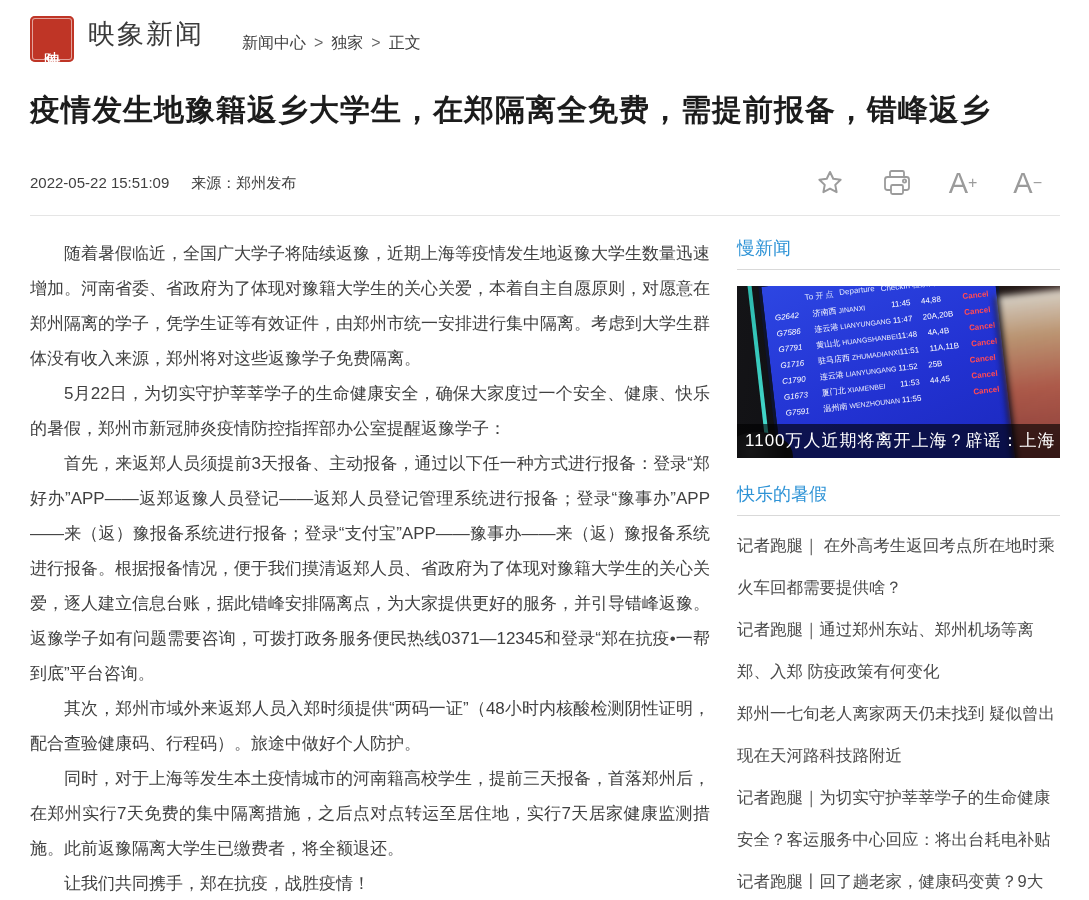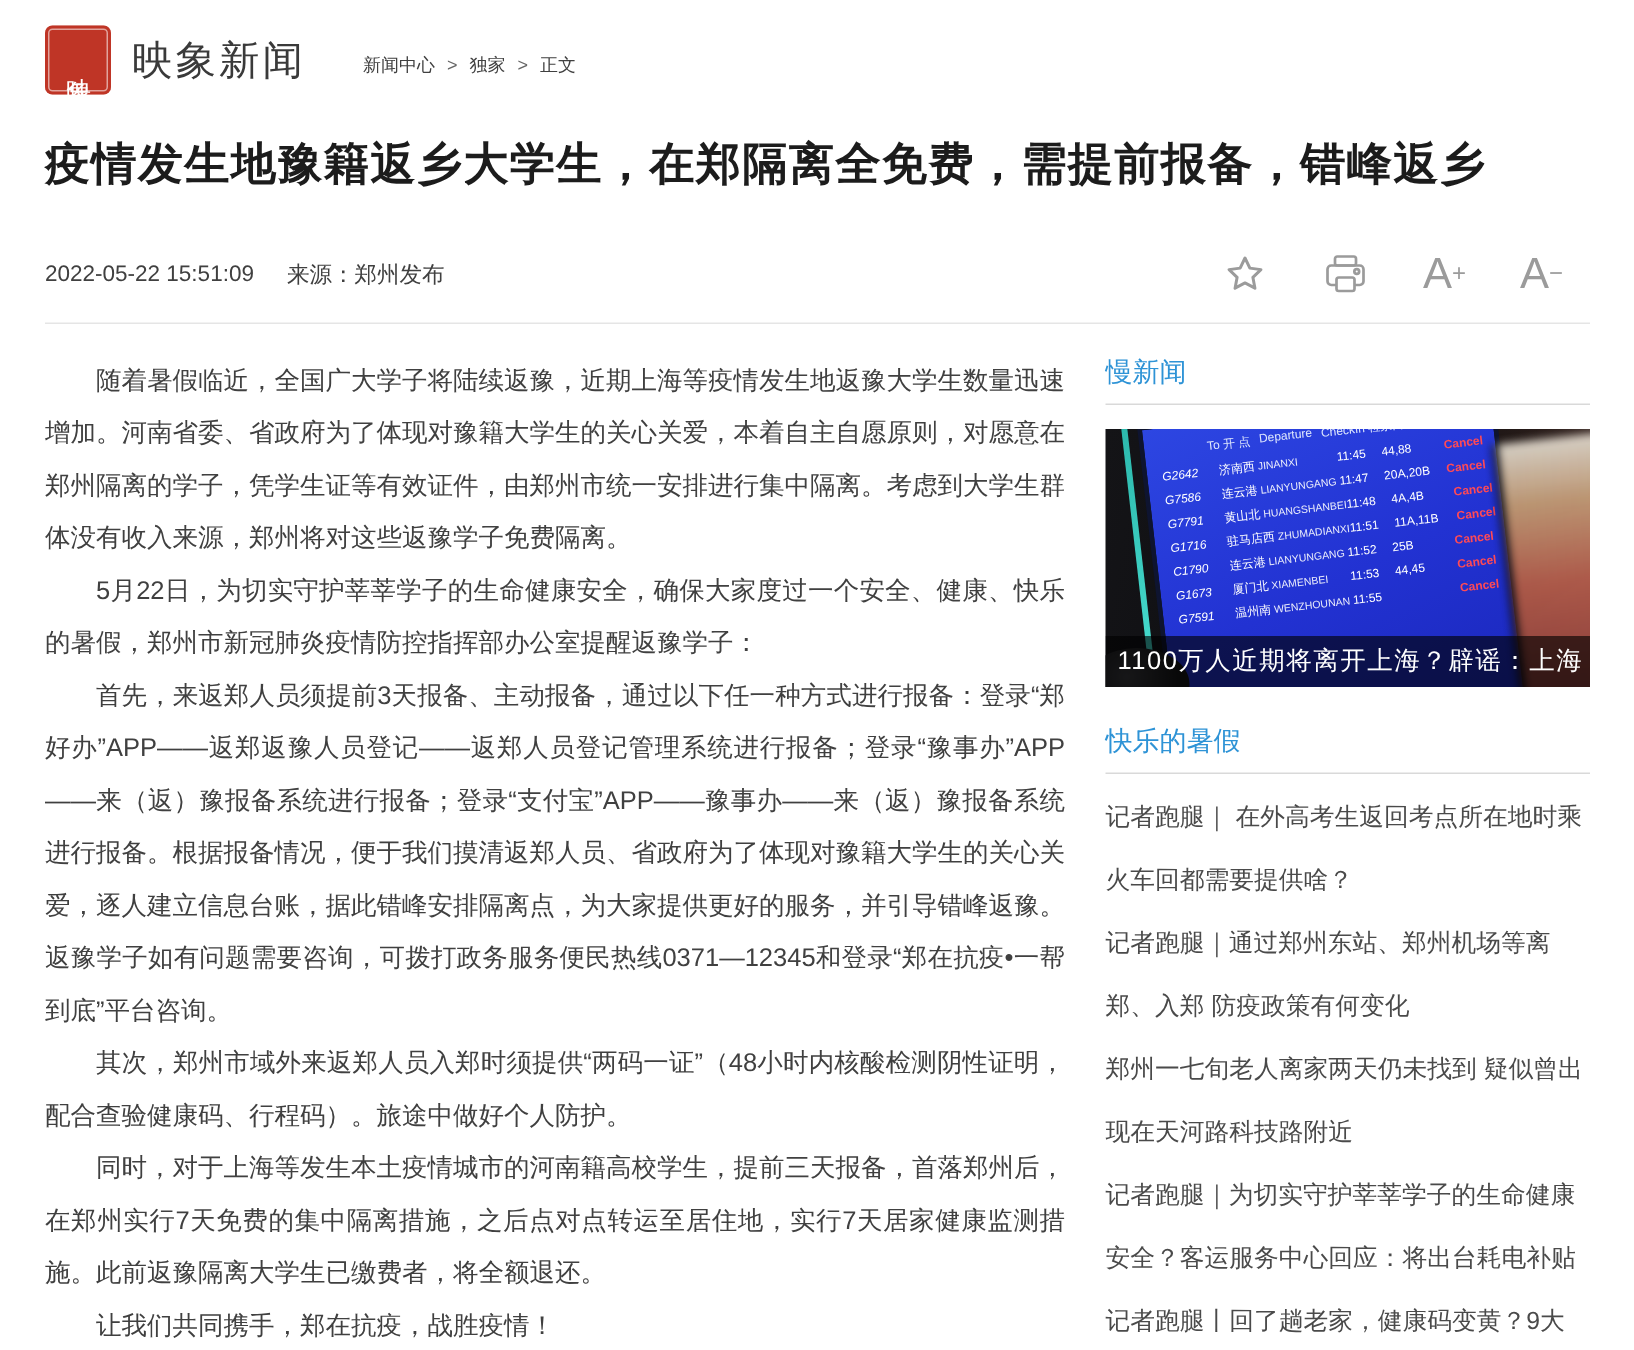--- a/index.html
+++ b/index.html
@@ -6,30 +6,30 @@
   html,body { background:#ffffff; }
   body {
     width:1089px; height:900px; overflow:hidden;
     font-family:"Liberation Sans","DejaVu Sans",sans-serif;
     color:#404040;
   }
   .page { width:1089px; height:900px; padding-left:30px; overflow:hidden; }
   .container { width:1030px; }
 
   
-  .header { display:flex; align-items:center; padding-top:16px; height:64px; }
+  .header { display:flex; padding-top:16px; height:64px; }
   .seal {
     width:44px; height:46px; background:#bf3526; border-radius:5px;
     color:#fff; display:flex; align-items:center; justify-content:center;
     font-size:17px; line-height:1.05; text-align:center; cursor:pointer;
     writing-mode:vertical-rl; letter-spacing:1px;
     box-shadow:inset 0 0 0 2px #bf3526, inset 0 0 0 3px rgba(255,255,255,.55);
   }
   .site-name { margin-left:14px; font-size:27px; color:#3a3a3a; letter-spacing:2px; cursor:pointer; }
-  .breadcrumb { margin-left:38px; font-size:12px; color:#404040; display:flex; gap:8px; align-items:center; margin-top:6px; }
+  .breadcrumb { margin-left:38px; font-size:16px; color:#404040; display:flex; gap:8px; align-items:center; margin-top:6px; }
   .breadcrumb .crumb { cursor:pointer; }
   .breadcrumb .crumb.current { cursor:default; }
   .breadcrumb .sep { color:#666; }
 
   
   .headline { margin-top:26px; font-size:30px; font-weight:bold; color:#1c1c1c; letter-spacing:1px; line-height:1.3; }
   .meta-row { display:flex; align-items:center; margin-top:34px; height:40px; }
   .meta-left { display:flex; gap:22px; font-size:15px; color:#404040; }
   .tool-icons { margin-left:auto; display:flex; align-items:center; gap:36px; padding-right:18px; color:#9b9b9b; }
   .tool-icons .ico { cursor:pointer; display:flex; align-items:center; }

